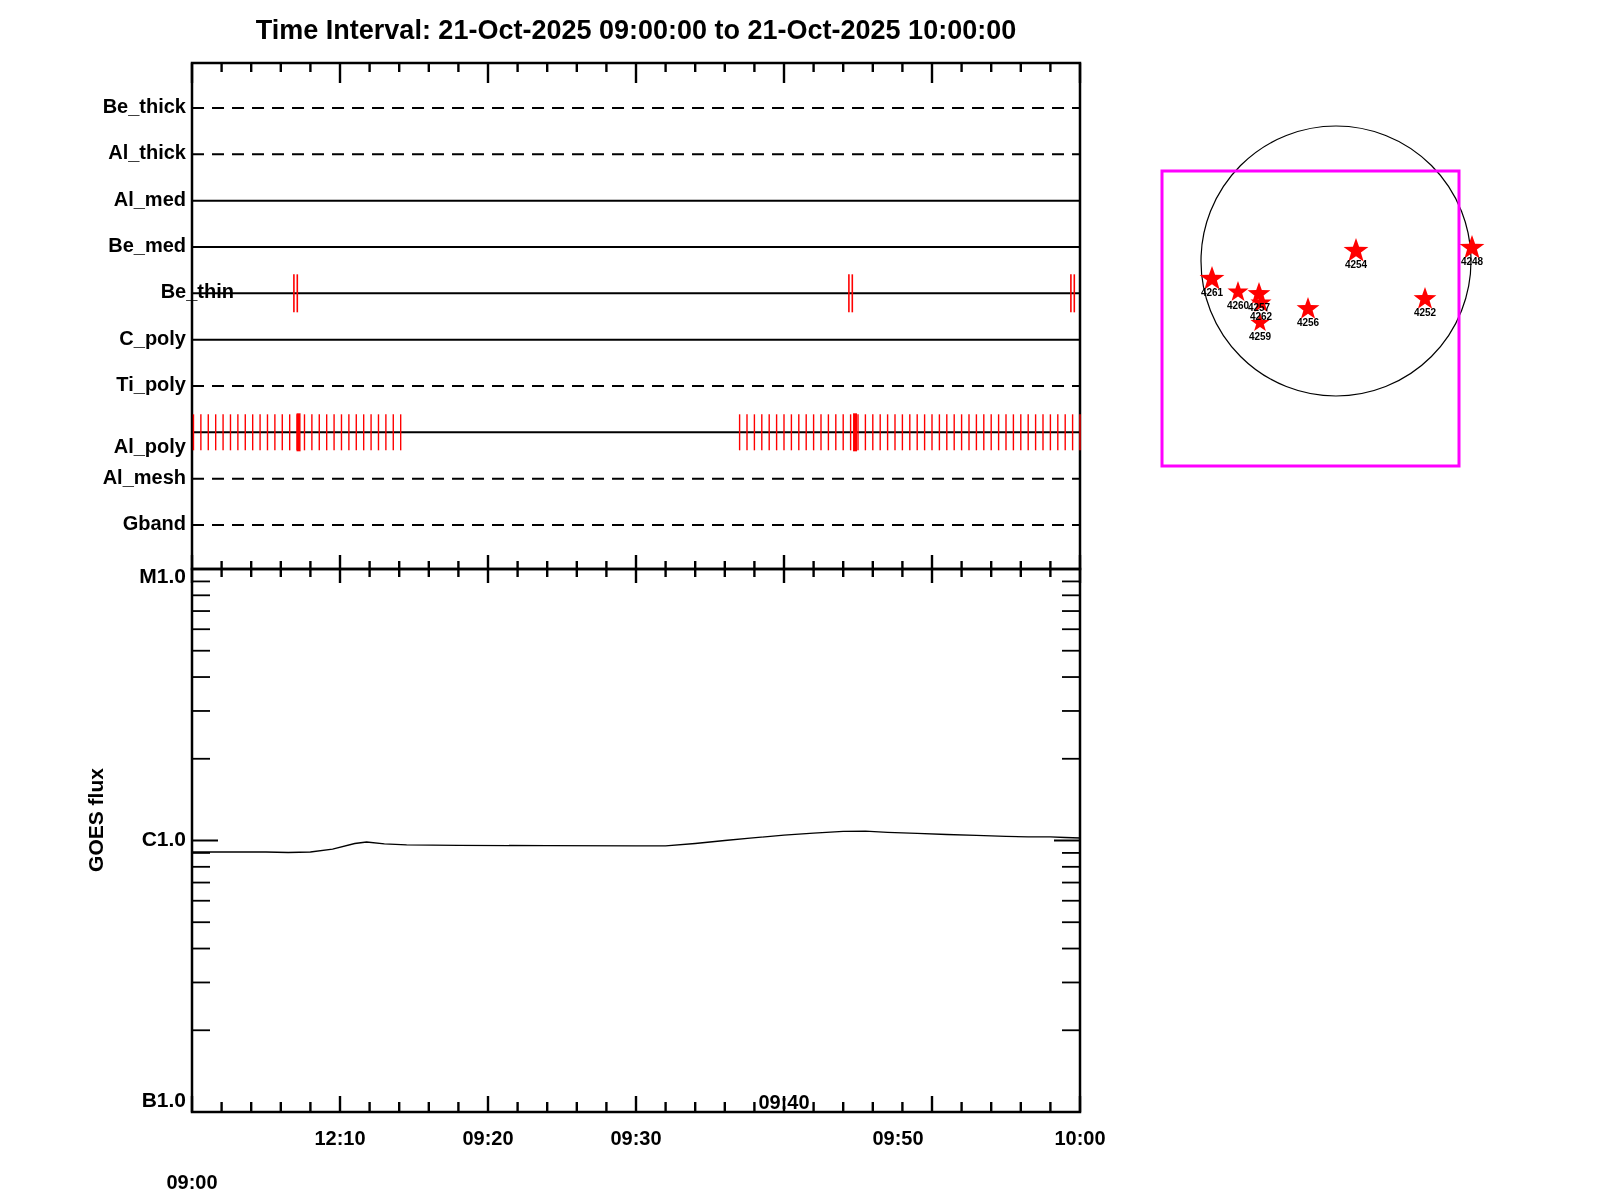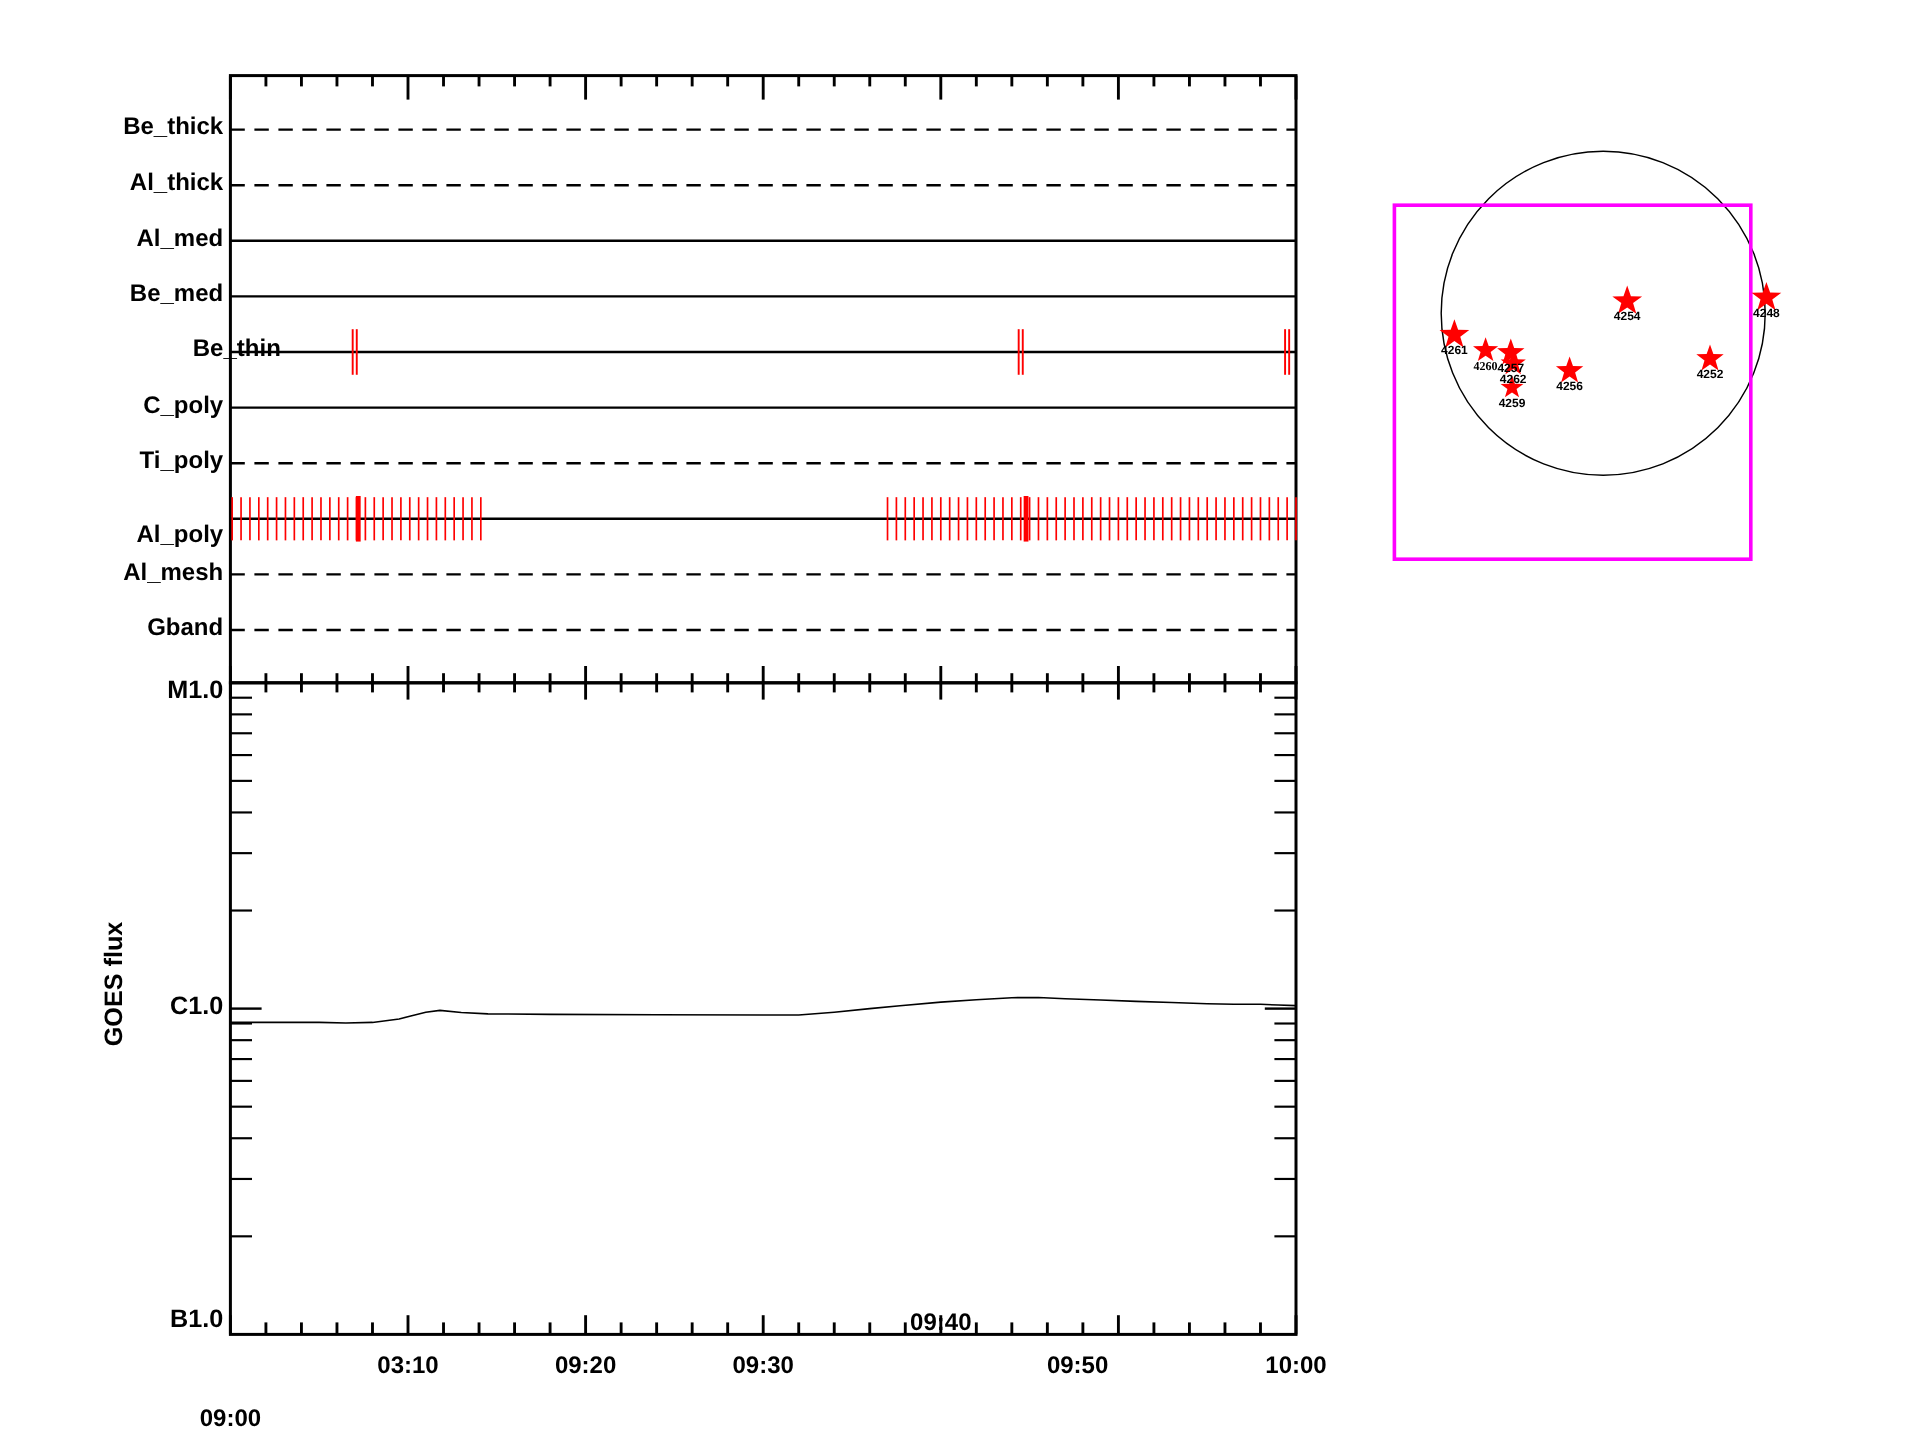--- a/index.html
+++ b/index.html
@@ -249,44 +249,45 @@
       <polygon points="1212.0,266.0 1215.1,274.8 1224.4,275.0 1216.9,280.6 1219.6,289.5 1212.0,284.2 1204.4,289.5 1207.1,280.6 1199.6,275.0 1208.9,274.8" fill="#ff0000"></polygon>
       <polygon points="1238.0,281.0 1240.6,288.4 1248.5,288.6 1242.2,293.4 1244.5,300.9 1238.0,296.4 1231.5,300.9 1233.8,293.4 1227.5,288.6 1235.4,288.4" fill="#ff0000"></polygon>
       <polygon points="1259.0,282.0 1261.8,290.1 1270.4,290.3 1263.6,295.5 1266.1,303.7 1259.0,298.8 1251.9,303.7 1254.4,295.5 1247.6,290.3 1256.2,290.1" fill="#ff0000"></polygon>
       <polygon points="1261.0,292.0 1263.6,299.4 1271.5,299.6 1265.2,304.4 1267.5,311.9 1261.0,307.4 1254.5,311.9 1256.8,304.4 1250.5,299.6 1258.4,299.4" fill="#ff0000"></polygon>
       <polygon points="1260.0,313.0 1262.4,319.8 1269.5,319.9 1263.8,324.2 1265.9,331.1 1260.0,327.0 1254.1,331.1 1256.2,324.2 1250.5,319.9 1257.6,319.8" fill="#ff0000"></polygon>
       <polygon points="1308.0,297.0 1310.8,305.1 1319.4,305.3 1312.6,310.5 1315.1,318.7 1308.0,313.8 1300.9,318.7 1303.4,310.5 1296.6,305.3 1305.2,305.1" fill="#ff0000"></polygon>
       <polygon points="1356.0,238.0 1359.1,246.8 1368.4,247.0 1360.9,252.6 1363.6,261.5 1356.0,256.2 1348.4,261.5 1351.1,252.6 1343.6,247.0 1352.9,246.8" fill="#ff0000"></polygon>
       <polygon points="1425.0,287.0 1427.8,295.1 1436.4,295.3 1429.6,300.5 1432.1,308.7 1425.0,303.8 1417.9,308.7 1420.4,300.5 1413.6,295.3 1422.2,295.1" fill="#ff0000"></polygon>
       <polygon points="1472.0,235.0 1475.1,243.8 1484.4,244.0 1476.9,249.6 1479.6,258.5 1472.0,253.2 1464.4,258.5 1467.1,249.6 1459.6,244.0 1468.9,243.8" fill="#ff0000"></polygon>
     </svg>
+  <div id="title" class="lbl">Time Interval: 21-Oct-2025 09:00:00 to 21-Oct-2025 10:00:00</div>
   <div id="goes-ylabel" class="lbl">GOES flux</div>
   <div id="labels">
       <div class="lbl filter-lbl" style="top: 96px;">Be_thick</div>
       <div class="lbl filter-lbl" style="top: 142.33px;">Al_thick</div>
       <div class="lbl filter-lbl" style="top: 188.66px;">Al_med</div>
       <div class="lbl filter-lbl" style="top: 234.99px;">Be_med</div>
       <div class="lbl filter-lbl" style="top: 281.32px; padding-left: 48px;">Be_thin</div>
       <div class="lbl filter-lbl" style="top: 327.65px;">C_poly</div>
       <div class="lbl filter-lbl" style="top: 373.98px;">Ti_poly</div>
       <div class="lbl filter-lbl" style="top: 420.31px; margin-top: 16px;">Al_poly</div>
       <div class="lbl filter-lbl" style="top: 466.64px;">Al_mesh</div>
       <div class="lbl filter-lbl" style="top: 512.97px;">Gband</div>
       <div class="lbl ytick-lbl" style="top: 565px;">M1.0</div>
       <div class="lbl ytick-lbl" style="top: 827.5px;">C1.0</div>
       <div class="lbl ytick-lbl" style="top: 1089px;">B1.0</div>
       <div class="lbl xtick-lbl" style="left: 192px; top: 1128px; margin-top: 44px;">09:00</div>
-      <div class="lbl xtick-lbl" style="left: 340px; top: 1128px;">03:10</div>
+      <div class="lbl xtick-lbl" style="left: 340px; top: 1128px;">12:10</div>
       <div class="lbl xtick-lbl" style="left: 488px; top: 1128px;">09:20</div>
       <div class="lbl xtick-lbl" style="left: 636px; top: 1128px; text-align: center;">09:30</div>
       <div class="lbl xtick-lbl" style="left: 784px; top: 1092px;">09:40</div>
       <div class="lbl xtick-lbl" style="left: 898px; top: 1128px;">09:50</div>
       <div class="lbl xtick-lbl" style="left: 1080px; top: 1128px;">10:00</div>
       <div class="lbl ar-lbl" style="left: 1212px; top: 288px;">4261</div>
-      <div class="lbl ar-lbl" style="left: 1238px; top: 301px; font-family: Liberation Serif, serif;">4260</div>
+      <div class="lbl ar-lbl" style="left: 1238px; top: 301px;">4260</div>
       <div class="lbl ar-lbl" style="left: 1259px; top: 303px;">4257</div>
       <div class="lbl ar-lbl" style="left: 1261px; top: 312px;">4262</div>
       <div class="lbl ar-lbl" style="left: 1260px; top: 332px;">4259</div>
       <div class="lbl ar-lbl" style="left: 1308px; top: 318px;">4256</div>
       <div class="lbl ar-lbl" style="left: 1356px; top: 260px;">4254</div>
       <div class="lbl ar-lbl" style="left: 1425px; top: 308px;">4252</div>
       <div class="lbl ar-lbl" style="left: 1472px; top: 257px;">4248</div>
     </div>
 </div>
 

